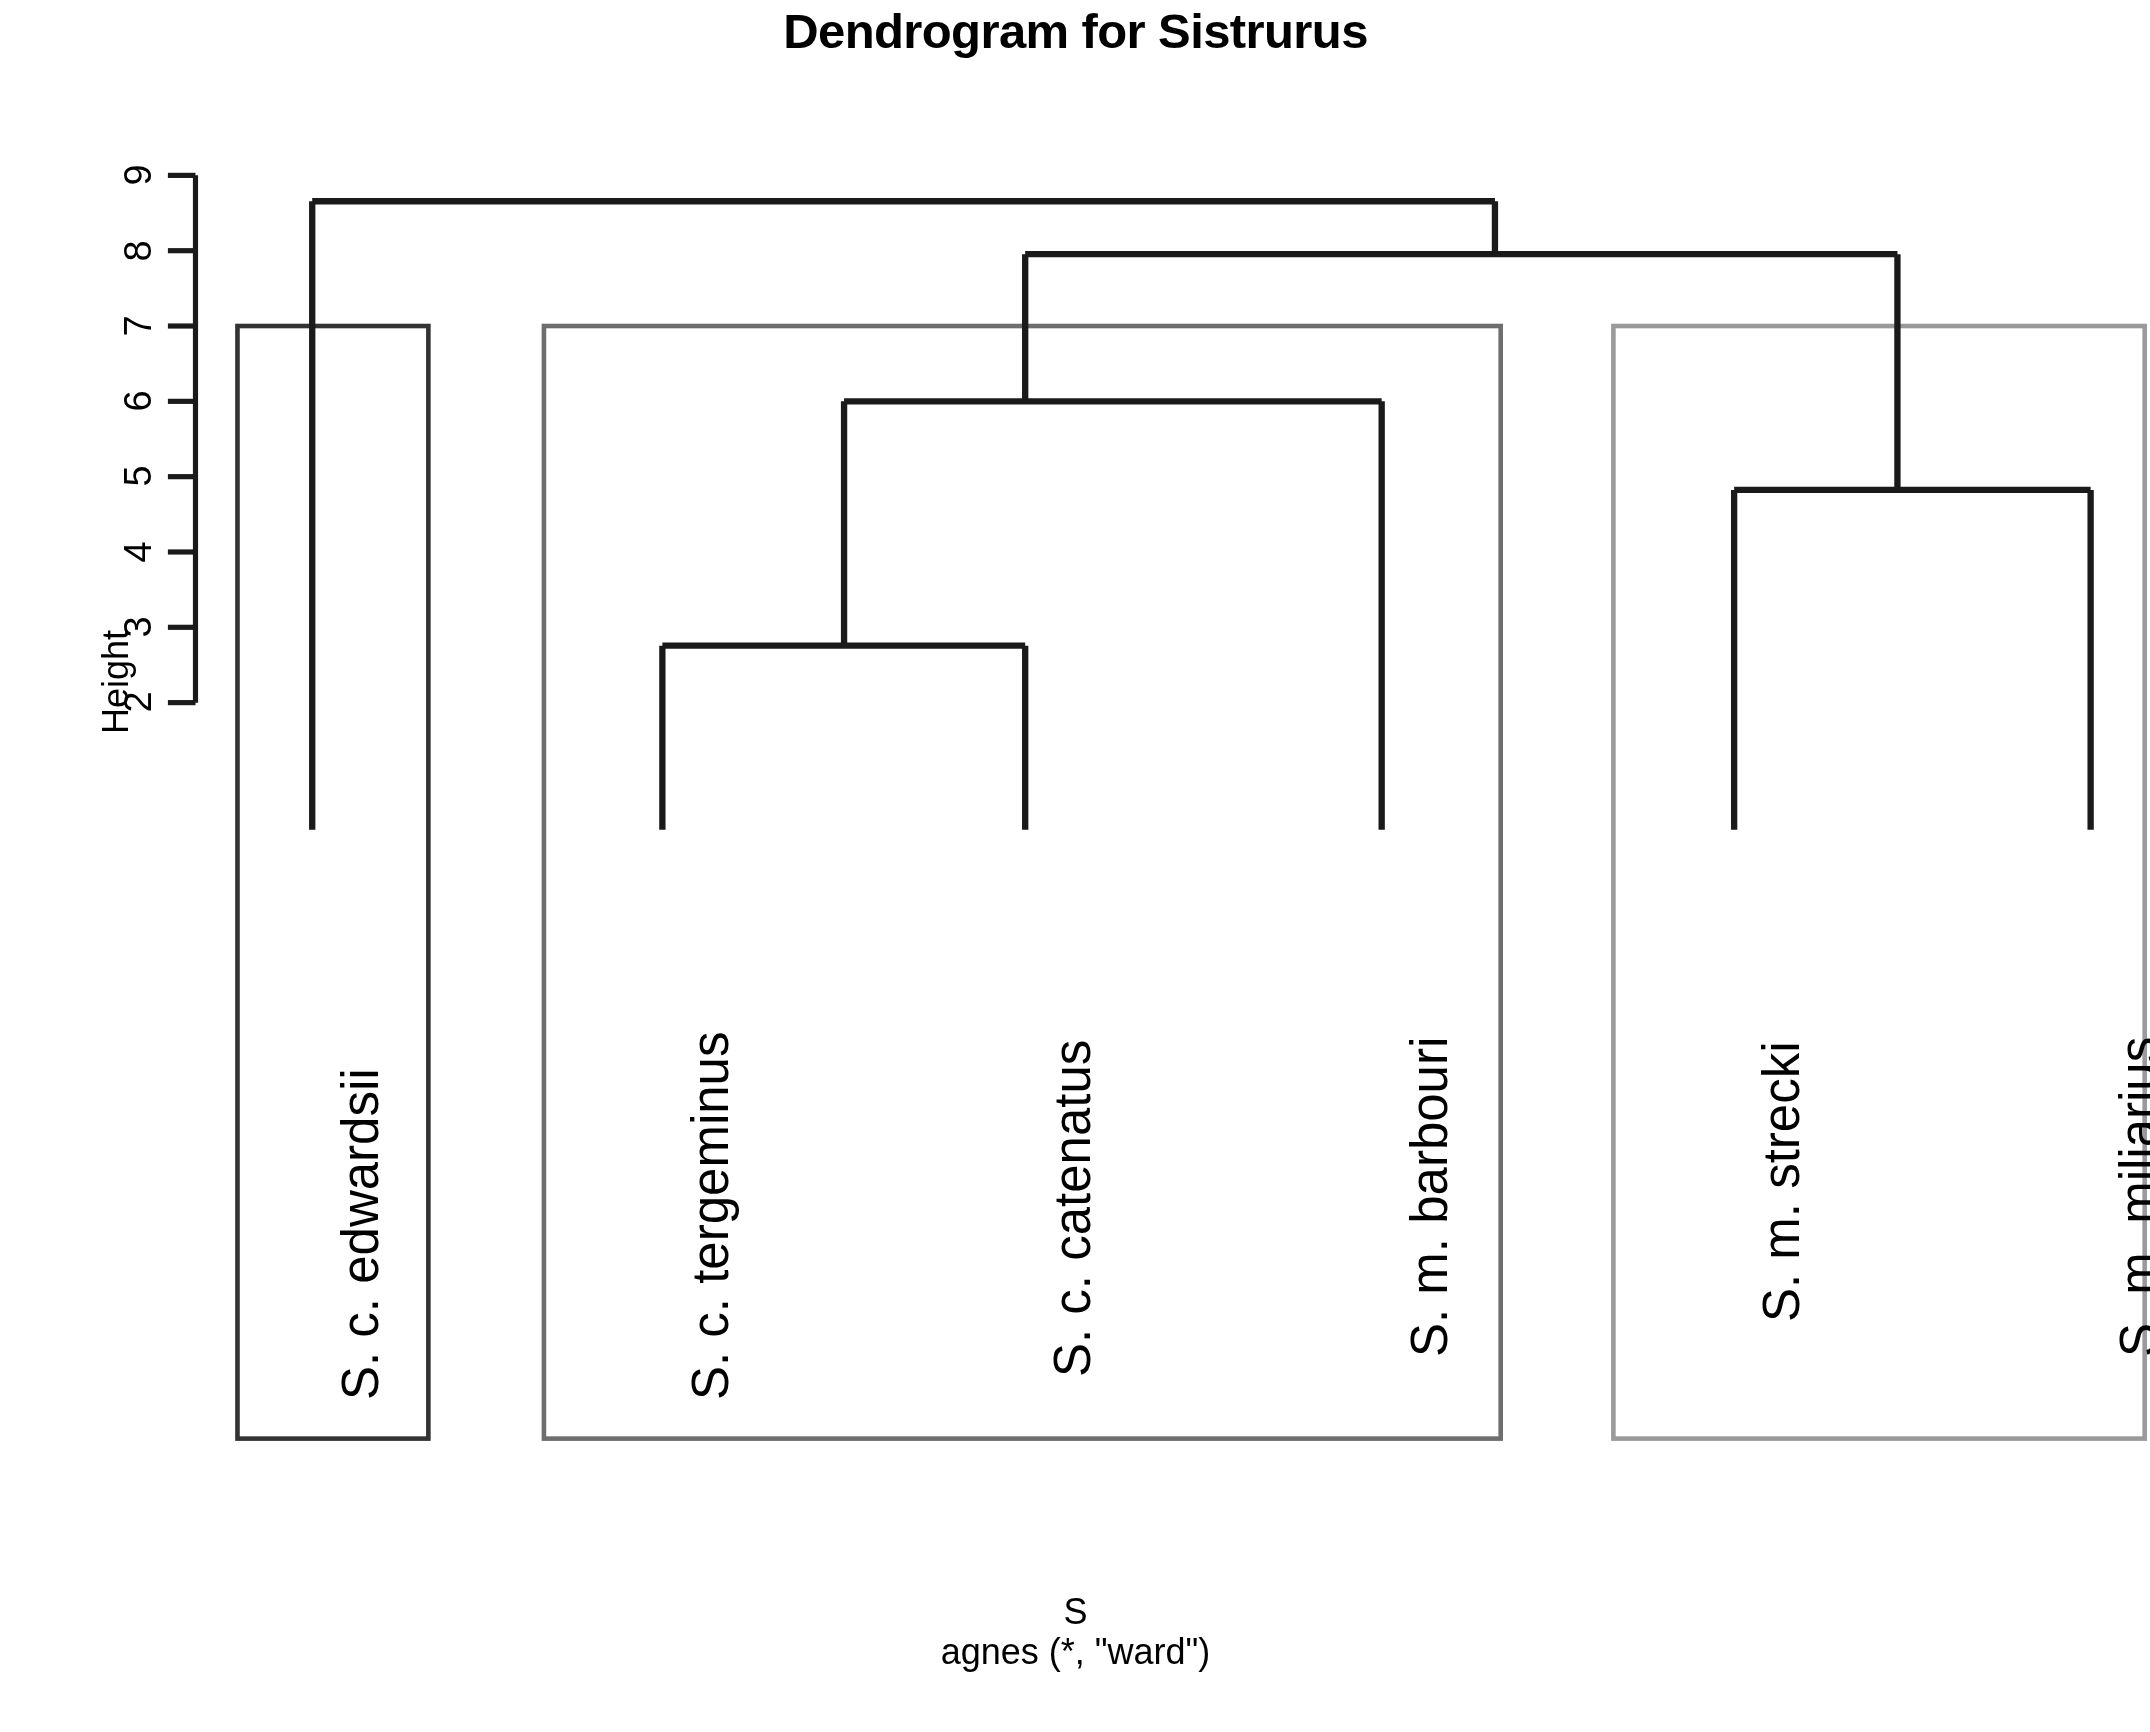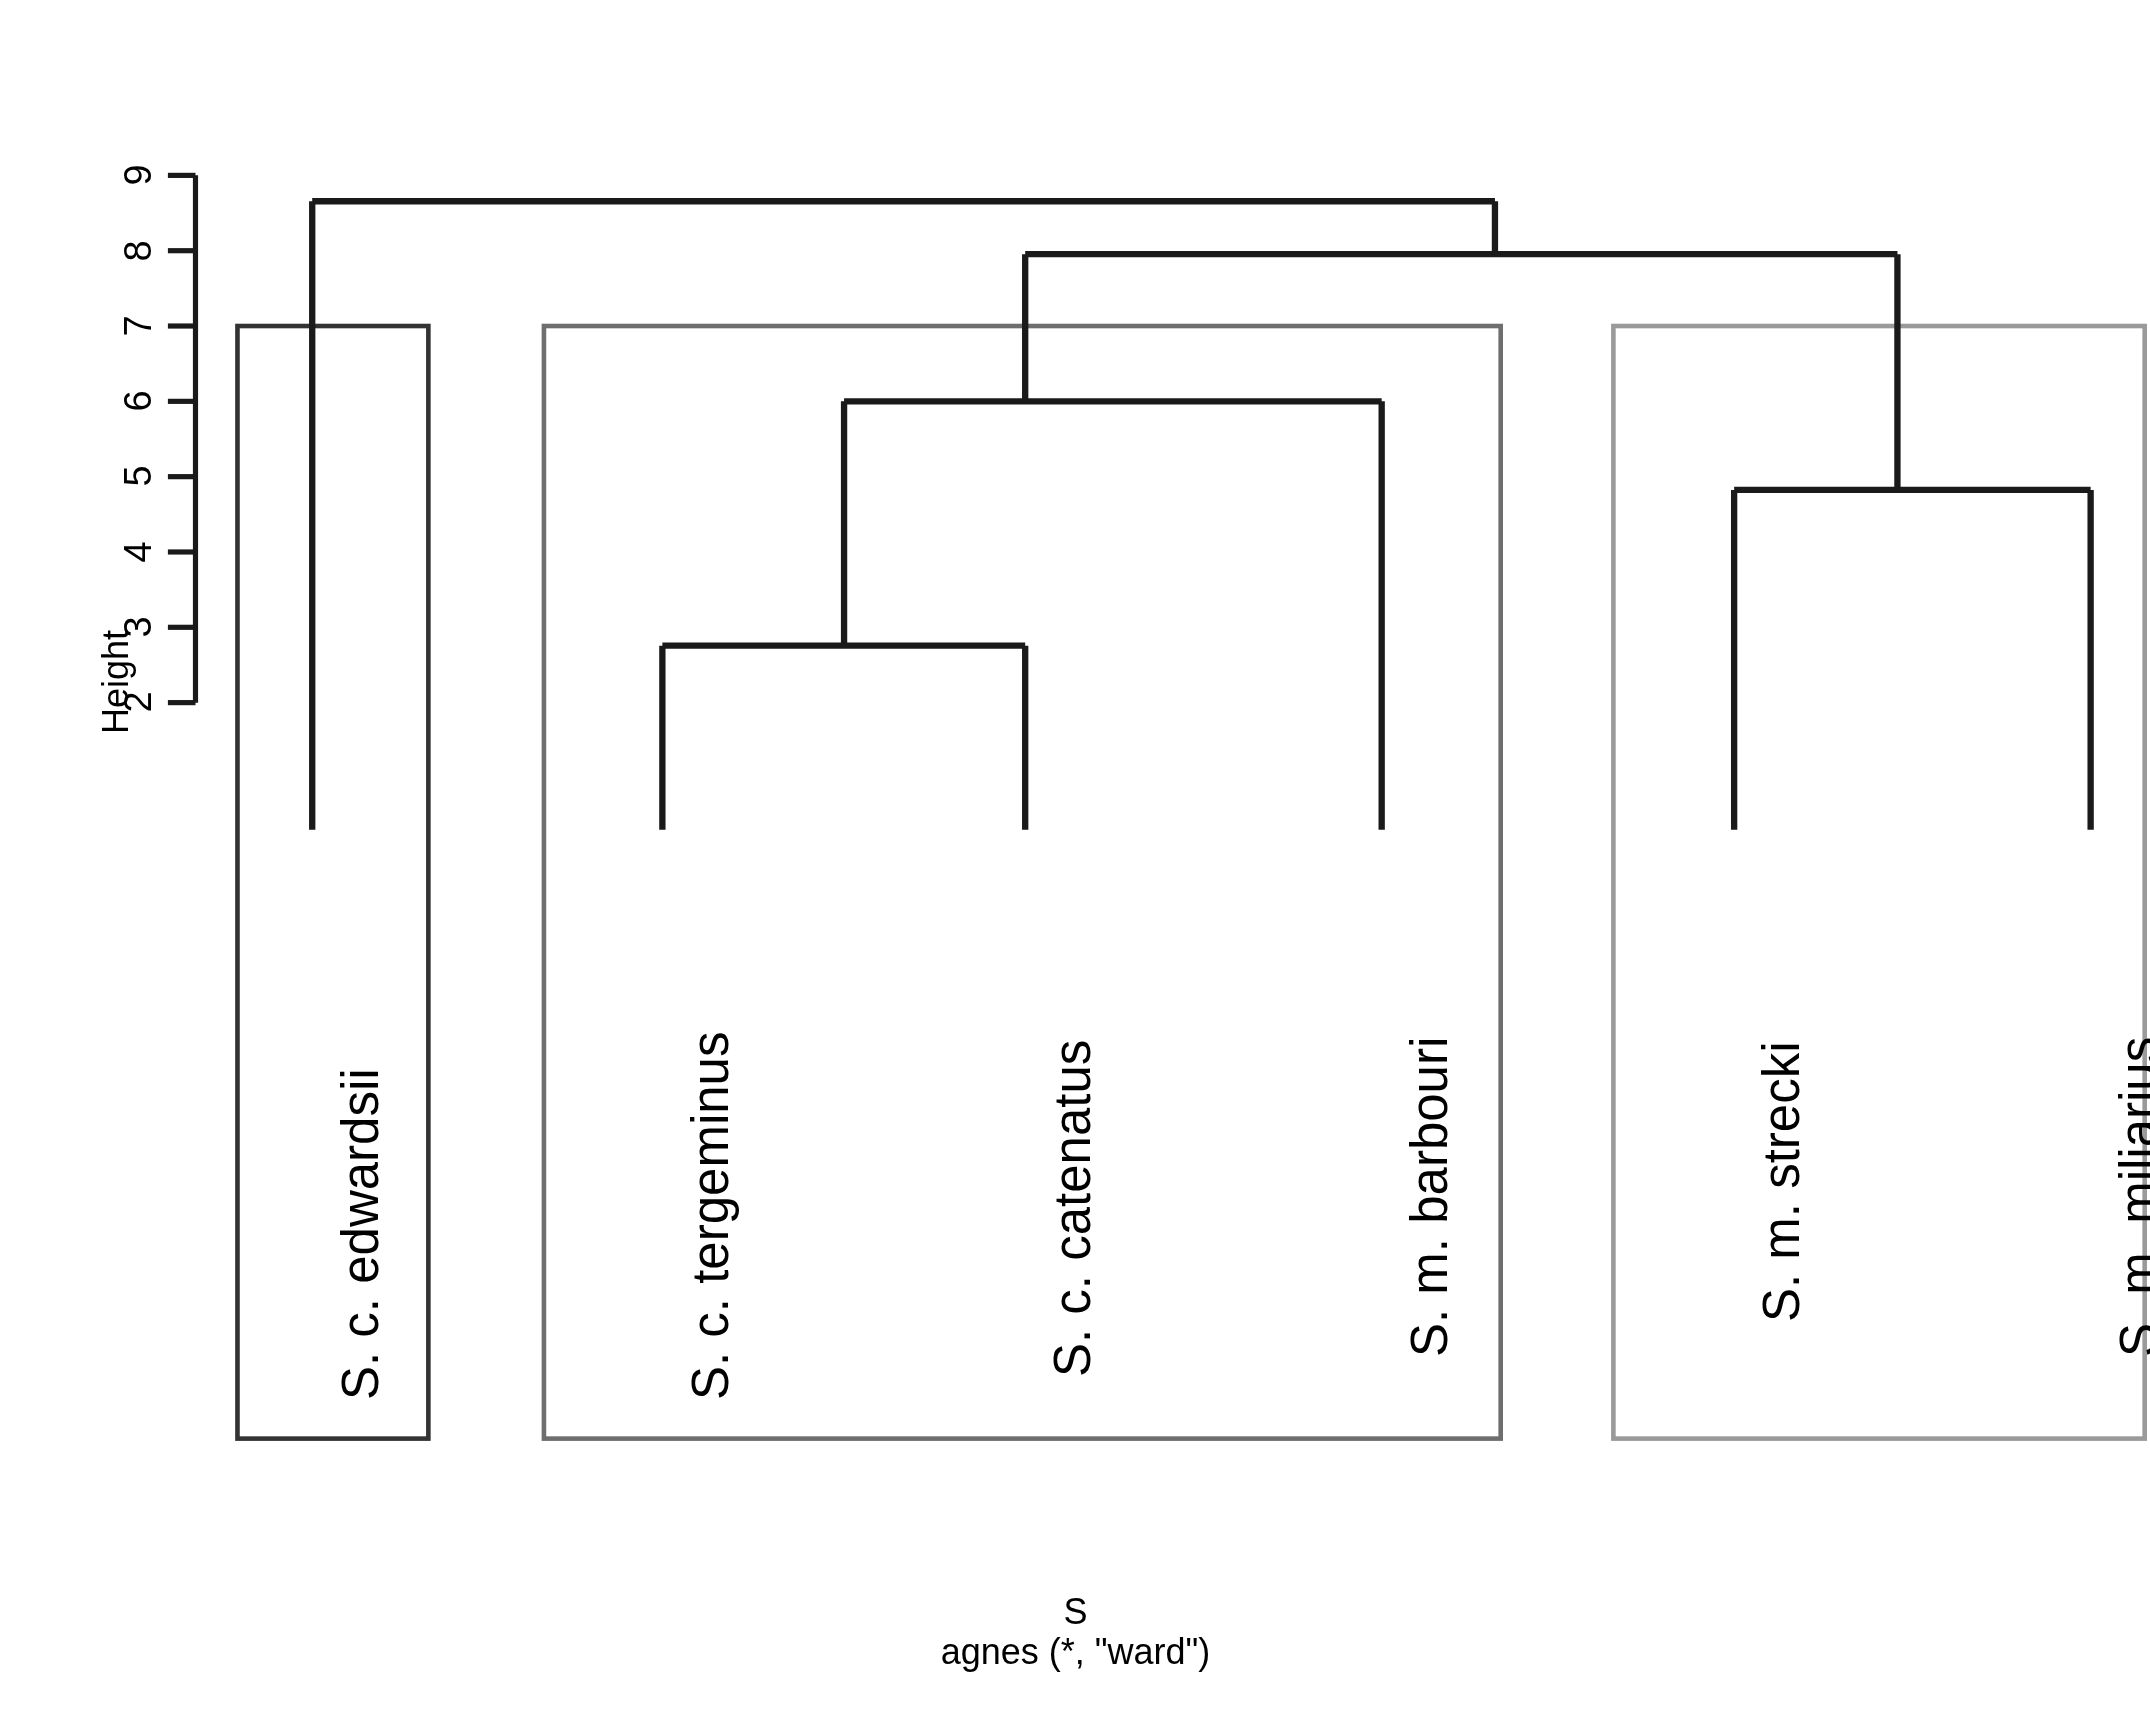--- a/index.html
+++ b/index.html
@@ -74,20 +74,21 @@
     position: absolute;
     left: 0;
     top: 0;
   }
 </style>
 </head>
 <body>
 
 <div id="page">
 
+  <div id="plot-title">Dendrogram for Sistrurus</div>
 
   <div id="yaxis-title">Height</div>
 
   <div class="ytick-label" style="left:103px; top:155px;">9</div>
   <div class="ytick-label" style="left:103px; top:231px;">8</div>
   <div class="ytick-label" style="left:103px; top:306px;">7</div>
   <div class="ytick-label" style="left:103px; top:381px;">6</div>
   <div class="ytick-label" style="left:103px; top:456px;">5</div>
   <div class="ytick-label" style="left:103px; top:532px;">4</div>
   <div class="ytick-label" style="left:103px; top:607px;">3</div>

